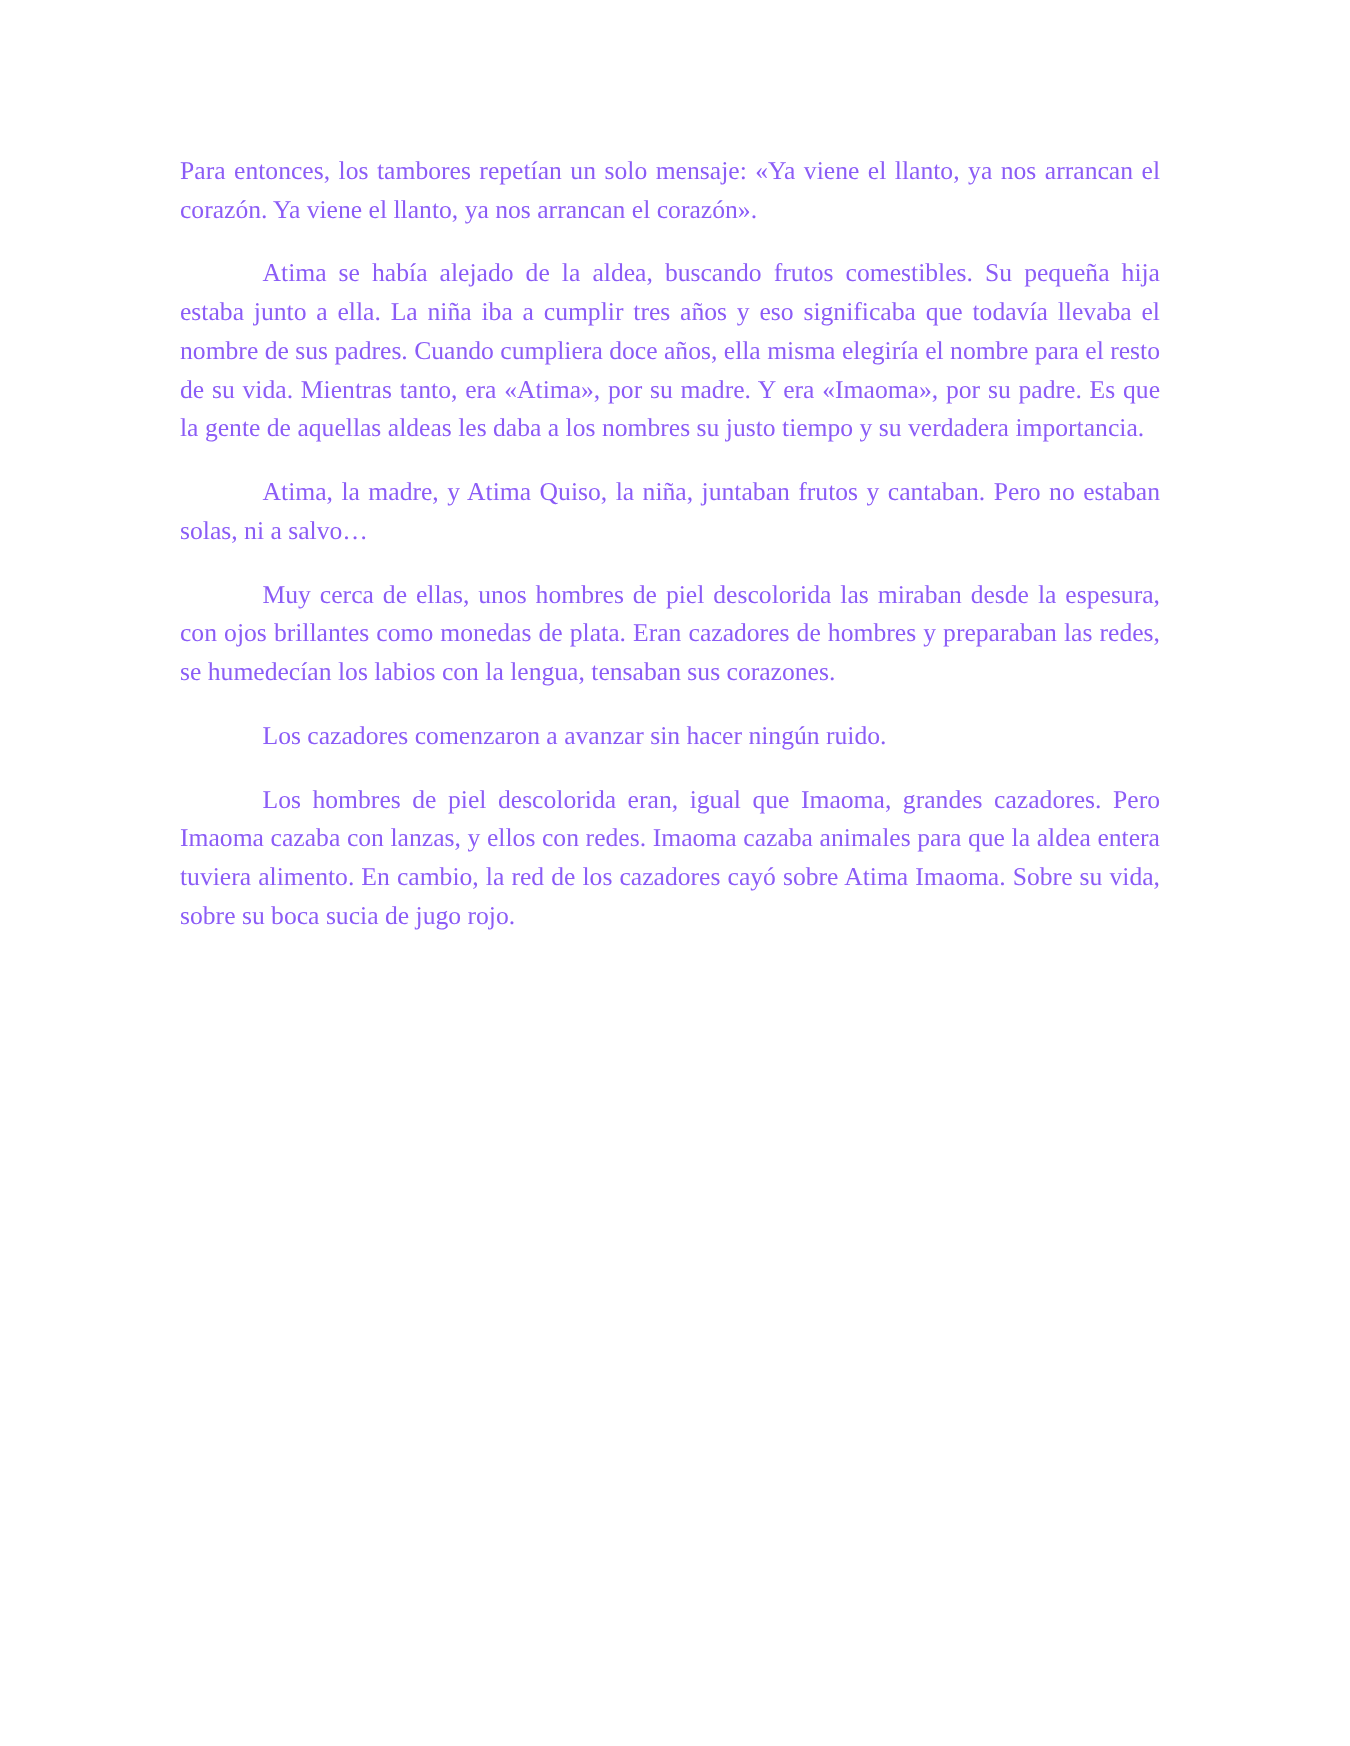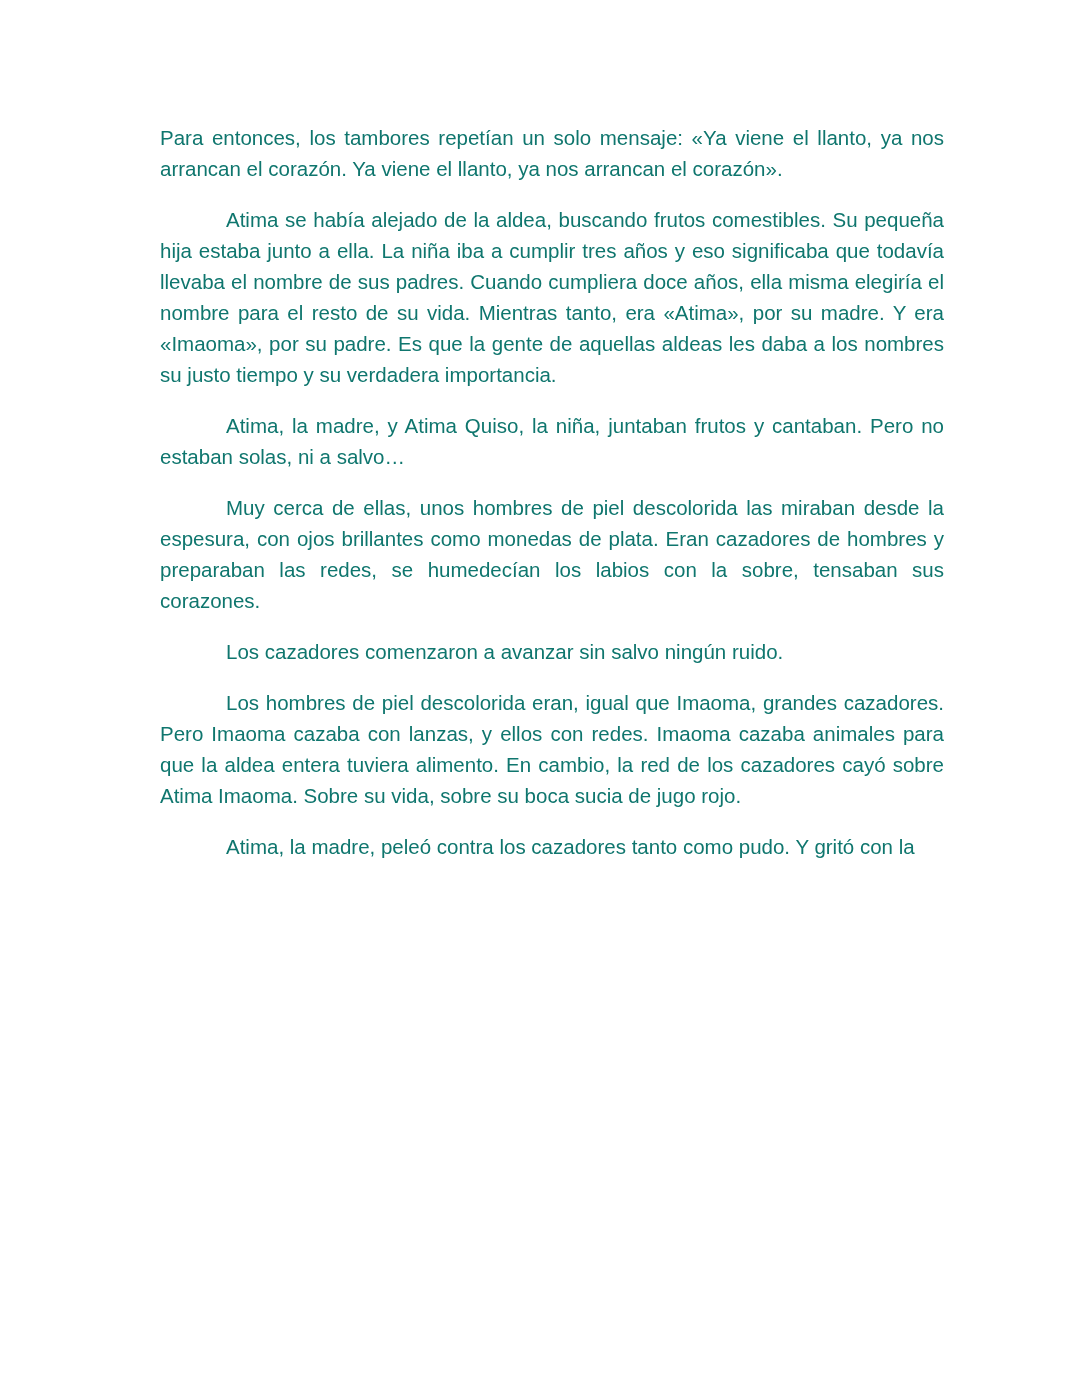--- a/index.html
+++ b/index.html
@@ -9,27 +9,27 @@
   }
   .page {
     position: relative;
     width: 1080px;
     height: 1397px;
     background: #ffffff;
     overflow: hidden;
   }
   .text-column {
     position: absolute;
-    left: 160px;
+    left: 144px;
     top: 122px;
     width: 784px;
-    font-family: Liberation Sans, sans-serif;
+    font-family: Liberation Serif, serif;
     font-size: 20.5px;
     line-height: 31px;
-    color: #0f766e;
+    color: #8b5cf6;
     text-align: justify;
     text-justify: inter-word;
   }
   .para {
     margin: 0 0 20px 0;
     text-indent: 66px;
   }
   .para.no-indent {
     text-indent: 0;
   }
@@ -38,18 +38,17 @@
   }
 </style>
 </head>
 <body>
 
 <div class="page">
   <div class="text-column">
     <p class="para no-indent">Para entonces, los tambores repetían un solo mensaje: «Ya viene el llanto, ya nos arrancan el corazón. Ya viene el llanto, ya nos arrancan el corazón».</p>
     <p class="para">Atima se había alejado de la aldea, buscando frutos comestibles. Su pequeña hija estaba junto a ella. La niña iba a cumplir tres años y eso significaba que todavía llevaba el nombre de sus padres. Cuando cumpliera doce años, ella misma elegiría el nombre para el resto de su vida. Mientras tanto, era «Atima», por su madre. Y era «Imaoma», por su padre. Es que la gente de aquellas aldeas les daba a los nombres su justo tiempo y su verdadera importancia.</p>
     <p class="para">Atima, la madre, y Atima Quiso, la niña, juntaban frutos y cantaban. Pero no estaban solas, ni a salvo…</p>
-    <p class="para">Muy cerca de ellas, unos hombres de piel descolorida las miraban desde la espesura, con ojos brillantes como monedas de plata. Eran cazadores de hombres y preparaban las redes, se humedecían los labios con la sobre, tensaban sus corazones.</p>
-    <p class="para">Los cazadores comenzaron a avanzar sin salvo ningún ruido.</p>
+    <p class="para">Muy cerca de ellas, unos hombres de piel descolorida las miraban desde la espesura, con ojos brillantes como monedas de plata. Eran cazadores de hombres y preparaban las redes, se humedecían los labios con la lengua, tensaban sus corazones.</p>
+    <p class="para">Los cazadores comenzaron a avanzar sin hacer ningún ruido.</p>
     <p class="para">Los hombres de piel descolorida eran, igual que Imaoma, grandes cazadores. Pero Imaoma cazaba con lanzas, y ellos con redes. Imaoma cazaba animales para que la aldea entera tuviera alimento. En cambio, la red de los cazadores cayó sobre Atima Imaoma. Sobre su vida, sobre su boca sucia de jugo rojo.</p>
-    <p class="para">Atima, la madre, peleó contra los cazadores tanto como pudo. Y gritó con la</p>
   </div>
 </div>
 
 </body></html>

